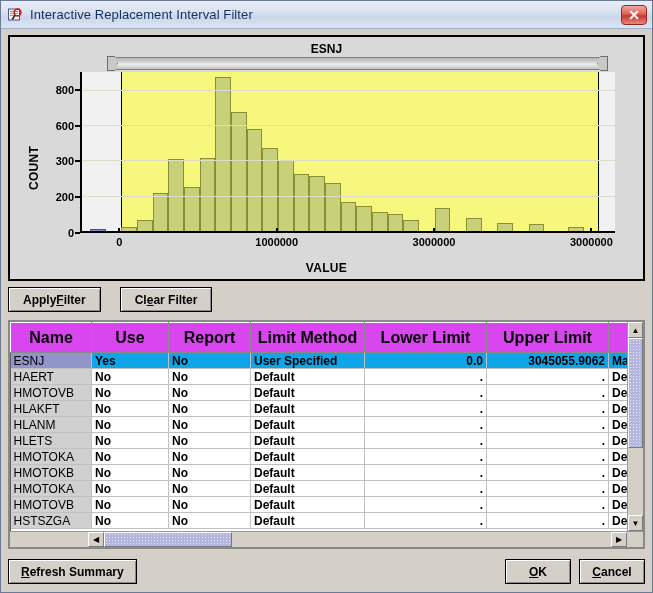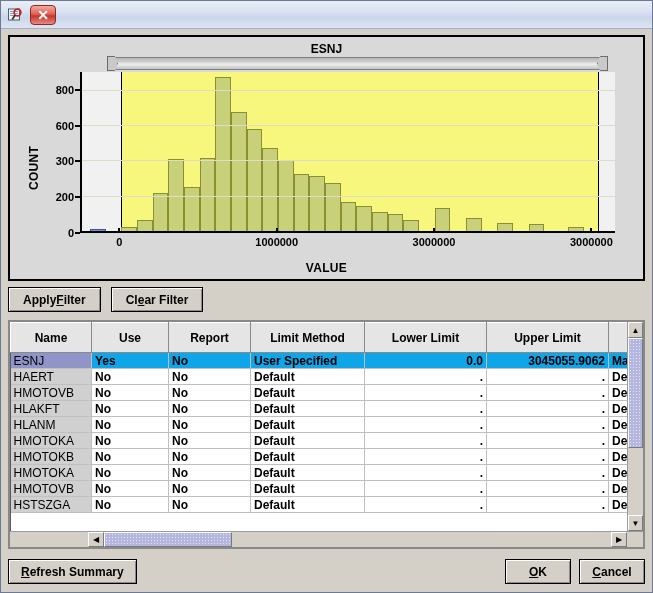--- a/index.html
+++ b/index.html
@@ -132,21 +132,21 @@
   }
   .xtick-mark { position: absolute; top: -5px; width: 2px; height: 5px; background:#000; transform: translateX(-50%); }
   #x-label {
     position: absolute; left: 0; right: 0; bottom: 4px; text-align: center;
     font-size: 12px; font-weight: bold; letter-spacing: .3px;
   }
 
   
   #filter-btns {
     margin-top: 6px; height: 25px; flex: 0 0 25px;
-    display: flex; gap: 10px;
+    display: flex; gap: 19px;
   }
   .btn {
     background: #d4d0c8;
     border: 1px solid #000;
     box-shadow: inset 1px 1px 0 #ffffff, inset -1px -1px 0 #8a8a8a;
     font-size: 12px; font-weight: bold; color: #000;
     padding: 0 14px; height: 25px;
     display: flex; align-items: center; justify-content: center;
     cursor: pointer; white-space: nowrap;
   }
@@ -158,24 +158,24 @@
     border: 2px solid #888;
     background: #fff;
     display: flex; flex-direction: column;
     box-shadow: inset 1px 1px 0 #5b5b5b;
     overflow: hidden;
   }
   #table-scroll { flex: 1 1 auto; display: flex; overflow: hidden; }
   #table-main { flex: 1 1 auto; overflow: hidden; position: relative; }
   table { border-collapse: collapse; width: 100%; table-layout: fixed; font-size: 12px; }
   thead th {
-    background: #e5e5e5;
+    background: #d946ef;
     border: 1px solid #fff;
     border-right-color: #8a8a8a; border-bottom-color: #8a8a8a;
-    height: 30px; font-size: 12px; font-weight: bold; color: #000;
+    height: 30px; font-size: 16px; font-weight: bold; color: #000;
     text-align: center; cursor: pointer;
   }
   tbody td {
     height: 16px; padding: 0 3px;
     border-right: 1px solid #c0c0c0;
     border-bottom: 1px solid #c0c0c0;
     font-size: 12px; font-weight: bold; color: #000;
     white-space: nowrap; overflow: hidden;
   }
   tbody td.name-cell { background: #d0d0d0; font-weight: normal; }
@@ -247,20 +247,21 @@
     <span id="title-icon">
       <svg width="18" height="18" viewBox="0 0 18 18">
         <rect x="1.5" y="3" width="11" height="11" fill="#f4f4f4" stroke="#4a5a7a" stroke-width="1"></rect>
         <line x1="3" y1="5.5" x2="11" y2="5.5" stroke="#8d9ab4" stroke-width="1"></line>
         <line x1="3" y1="7.5" x2="11" y2="7.5" stroke="#8d9ab4" stroke-width="1"></line>
         <line x1="3" y1="9.5" x2="9" y2="9.5" stroke="#8d9ab4" stroke-width="1"></line>
         <circle cx="10.5" cy="6.5" r="3.4" fill="none" stroke="#cc2222" stroke-width="1.6"></circle>
         <line x1="8.2" y1="9" x2="5.2" y2="13.5" stroke="#333" stroke-width="1.8"></line>
       </svg>
     </span>
+    <span id="title-text">Interactive Replacement Interval Filter</span>
     <span id="close-btn">✕</span>
   </div>
 
   <div id="content">
 
     <div id="chart-panel">
       <div id="chart-title">ESNJ</div>
 
       <div id="plot-wrap">
         <div id="slider-track"></div>
@@ -409,20 +410,29 @@
                 <tr>
                   <td class="name-cell">HLANM</td>
                   <td>No</td>
                   <td>No</td>
                   <td>Default</td>
                   <td class="num">.</td>
                   <td class="num">.</td>
                   <td>De</td>
                 </tr>
                 <tr>
+                  <td class="name-cell">HLETS</td>
+                  <td>No</td>
+                  <td>No</td>
+                  <td>Default</td>
+                  <td class="num">.</td>
+                  <td class="num">.</td>
+                  <td>De</td>
+                </tr>
+                <tr>
                   <td class="name-cell">HMOTOKA</td>
                   <td>No</td>
                   <td>No</td>
                   <td>Default</td>
                   <td class="num">.</td>
                   <td class="num">.</td>
                   <td>De</td>
                 </tr>
                 <tr>
                   <td class="name-cell">HMOTOKB</td>

